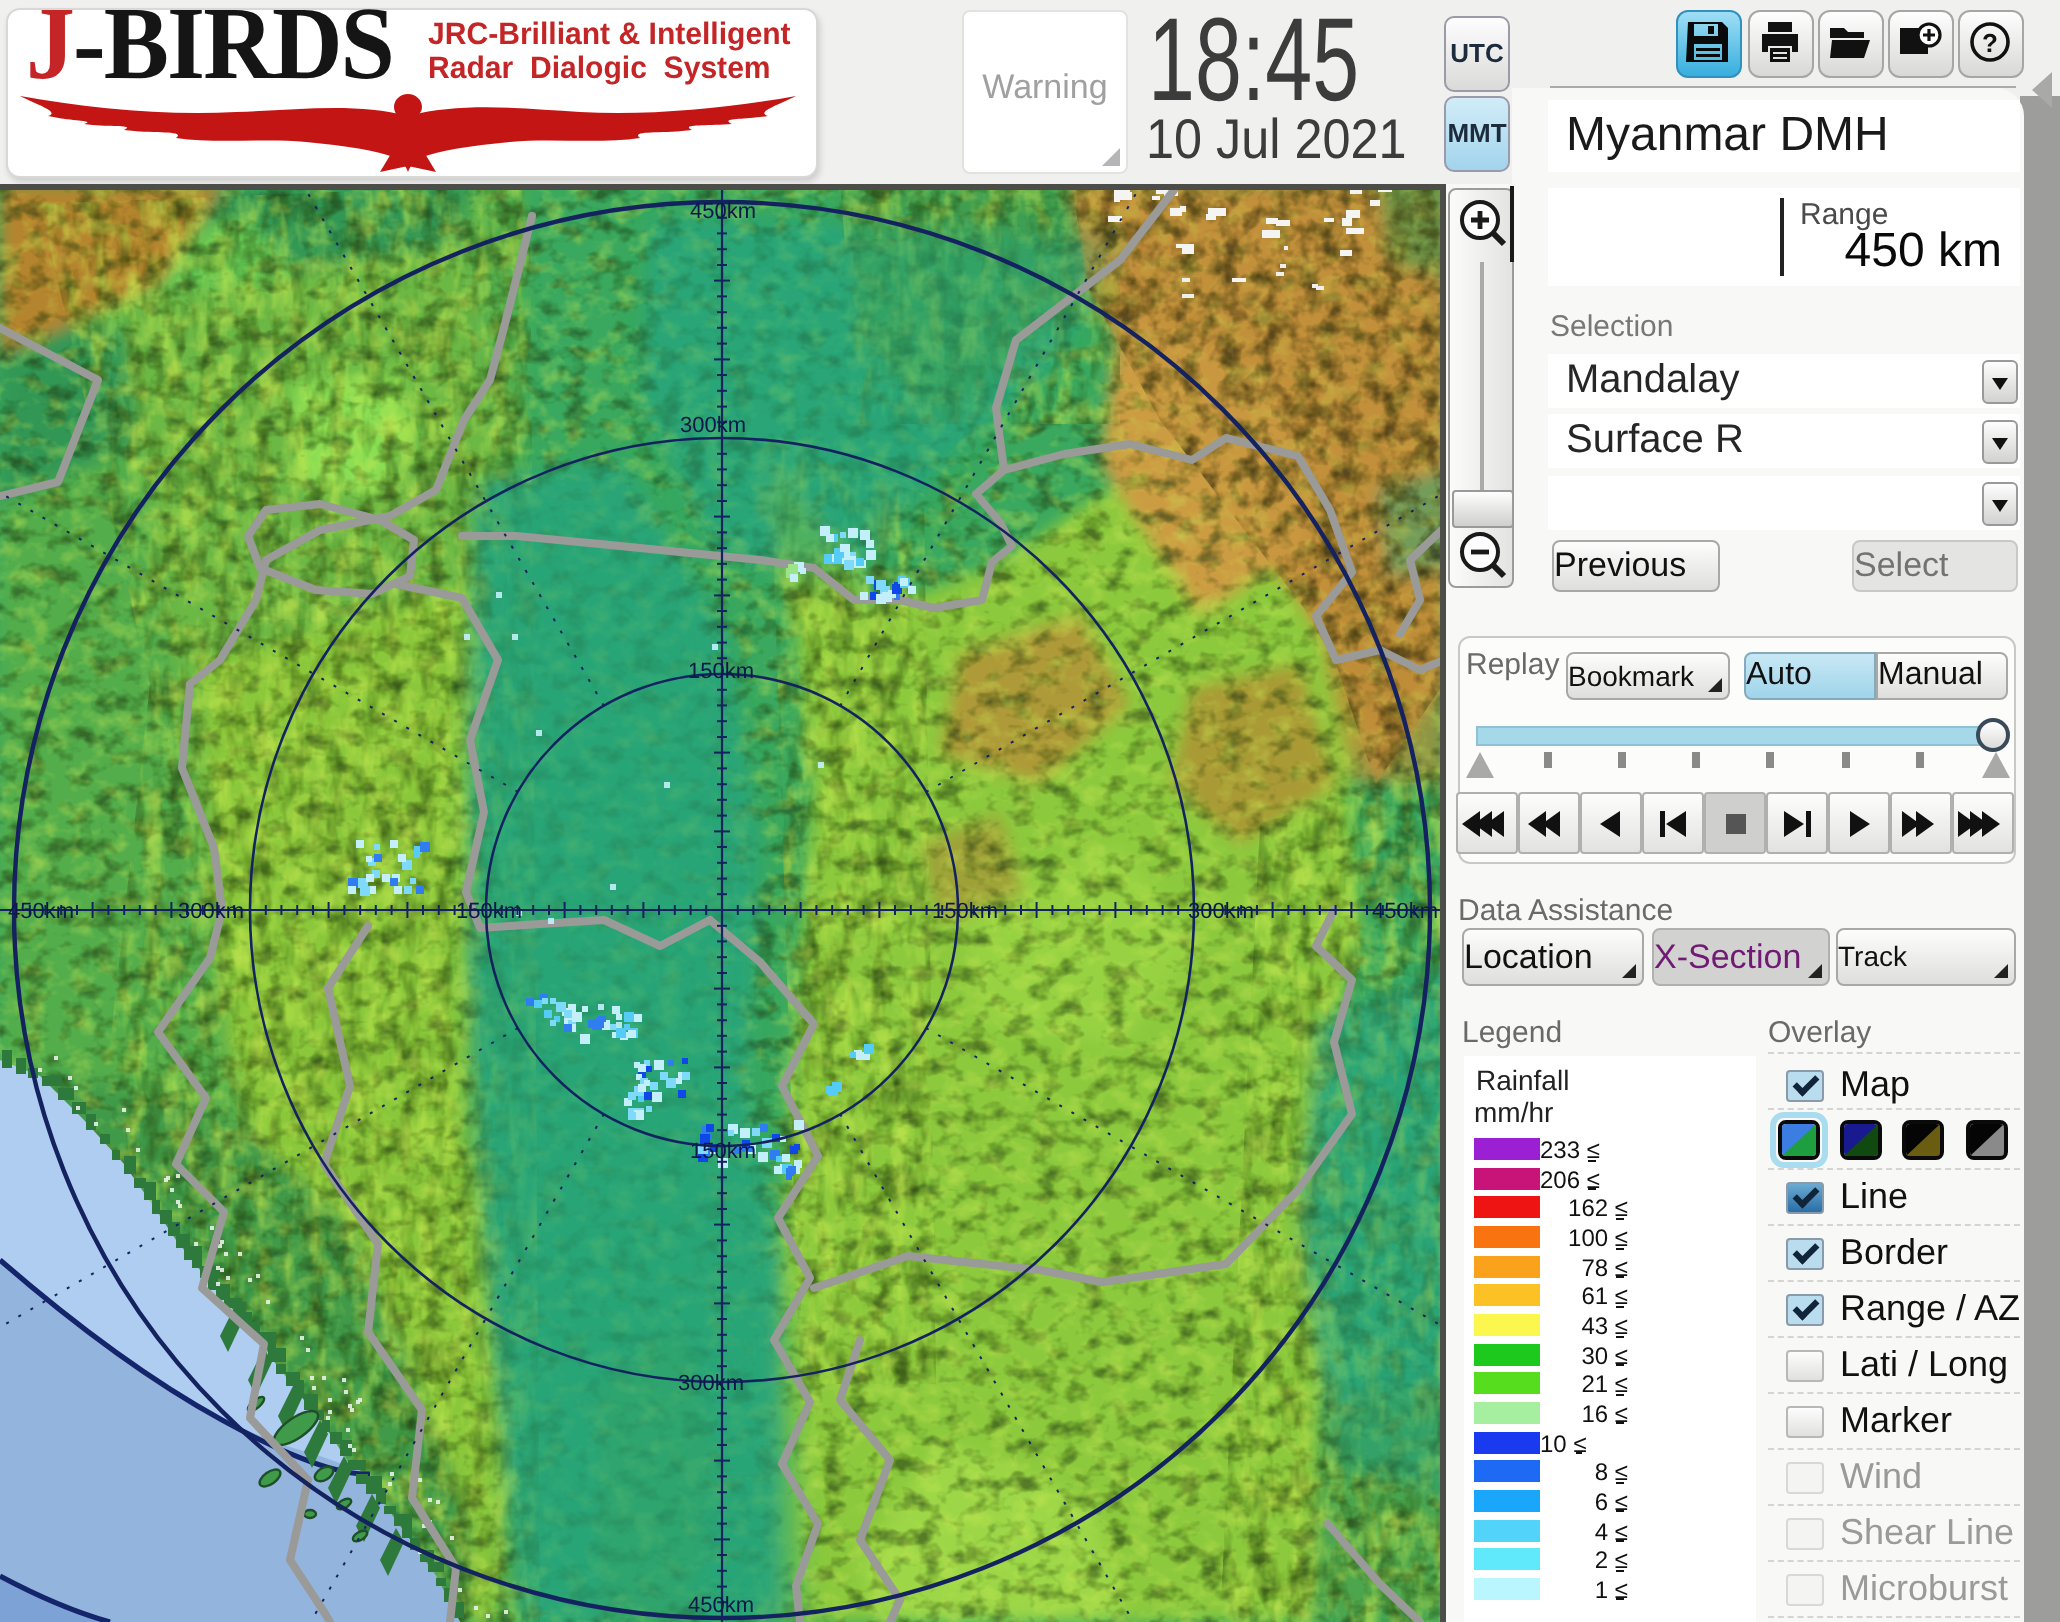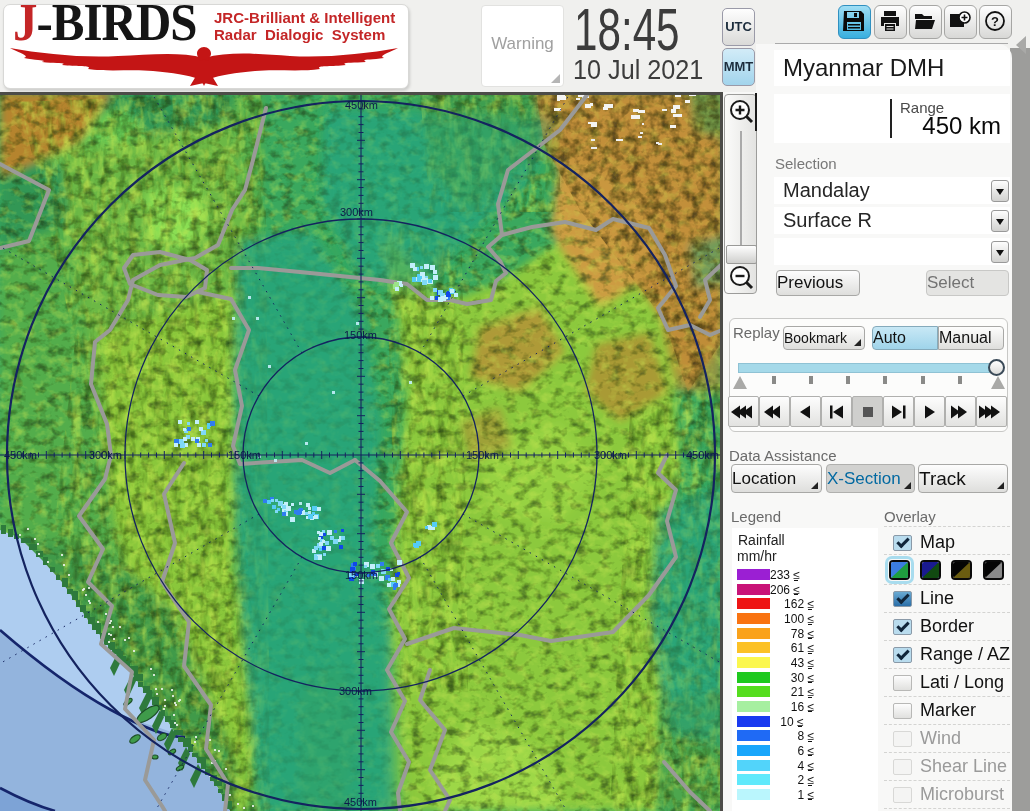--- a/index.html
+++ b/index.html
@@ -69,23 +69,23 @@
     border:1px solid #8fc2d4;box-sizing:border-box;}
   #knob{position:absolute;left:988px;top:359px;width:17px;height:17px;border-radius:50%;
     background:linear-gradient(#fff,#dcdcda);border:2px solid #3a4a58;box-sizing:border-box;}
   .tick{position:absolute;top:376px;width:4px;height:8px;background:#8a8a88;}
   .rtri{position:absolute;top:376px;width:0;height:0;border-left:7px solid transparent;
     border-right:7px solid transparent;border-bottom:13px solid #a9a9a7;}
   .playbtn{position:absolute;top:396px;width:31px;height:31px;border:1px solid #b0b0ae;
     background:linear-gradient(#fdfdfd,#e2e2e0);box-sizing:border-box;border-radius:2px;}
   #da-lb{position:absolute;left:729px;top:447px;font-size:15px;color:#6a6a6a;}
   #loc{left:731px;top:464px;width:91px;height:29px;font-size:17px;color:#111;line-height:27px;}
-  #xsec{left:826px;top:464px;width:89px;height:29px;font-size:17px;color:#0369a1;line-height:27px;
+  #xsec{left:826px;top:464px;width:89px;height:29px;font-size:17px;color:#701a75;line-height:27px;
     background:#d2d2d0;border-color:#b0b0ae;}
-  #trk{left:918px;top:464px;width:90px;height:29px;font-size:19px;color:#111;line-height:27px;}
+  #trk{left:918px;top:464px;width:90px;height:29px;font-size:14px;color:#111;line-height:27px;}
   #leg-lb{position:absolute;left:731px;top:508px;font-size:15px;color:#6a6a6a;}
   #legbox{position:absolute;left:732px;top:528px;width:146px;height:283px;background:#fff;}
   #ov-lb{position:absolute;left:884px;top:508px;font-size:15px;color:#6a6a6a;}
   .cb{position:absolute;width:19px;height:16px;border:1px solid #8a9aa8;border-radius:2px;
     background:#b9dcee;box-sizing:border-box;}
   .cb:after{content:"";position:absolute;left:3px;top:2px;width:9px;height:4px;
     border-left:3px solid #10253a;border-bottom:3px solid #10253a;transform:rotate(-45deg);}
   .cb.un{background:linear-gradient(#fdfdfd,#e0e0de);border-color:#b8b8b6;}
   .cb.un:after{display:none;}
   .cb.dis{background:#f4f4f3;border-color:#d8d8d6;}
@@ -957,21 +957,21 @@
 <div class="abs" style="left:770px;top:641.3px;width:44px;text-align:right;font-size:12px;color:#111">61 <span class="leq">≤</span></div>
 <div class="abs" style="left:737px;top:657.0px;width:33px;height:11px;background:#fbf74e"></div>
 <div class="abs" style="left:770px;top:656.0px;width:44px;text-align:right;font-size:12px;color:#111">43 <span class="leq">≤</span></div>
 <div class="abs" style="left:737px;top:671.6px;width:33px;height:11px;background:#1ec91e"></div>
 <div class="abs" style="left:770px;top:670.6px;width:44px;text-align:right;font-size:12px;color:#111">30 <span class="leq">≤</span></div>
 <div class="abs" style="left:737px;top:686.3px;width:33px;height:11px;background:#55dd1e"></div>
 <div class="abs" style="left:770px;top:685.3px;width:44px;text-align:right;font-size:12px;color:#111">21 <span class="leq">≤</span></div>
 <div class="abs" style="left:737px;top:700.9px;width:33px;height:11px;background:#a6efa0"></div>
 <div class="abs" style="left:770px;top:699.9px;width:44px;text-align:right;font-size:12px;color:#111">16 <span class="leq">≤</span></div>
 <div class="abs" style="left:737px;top:715.6px;width:33px;height:11px;background:#1a3af0"></div>
-<div class="abs" style="left:770px;top:714.6px;width:44px;text-align:center;font-size:12px;color:#111">10 <span class="leq">≤</span></div>
+<div class="abs" style="left:770px;top:714.6px;width:44px;text-align:left;font-size:12px;color:#111">10 <span class="leq">≤</span></div>
 <div class="abs" style="left:737px;top:730.3px;width:33px;height:11px;background:#1f6af5"></div>
 <div class="abs" style="left:770px;top:729.3px;width:44px;text-align:right;font-size:12px;color:#111">8 <span class="leq">≤</span></div>
 <div class="abs" style="left:737px;top:744.9px;width:33px;height:11px;background:#19a6fb"></div>
 <div class="abs" style="left:770px;top:743.9px;width:44px;text-align:right;font-size:12px;color:#111">6 <span class="leq">≤</span></div>
 <div class="abs" style="left:737px;top:759.6px;width:33px;height:11px;background:#52d4fa"></div>
 <div class="abs" style="left:770px;top:758.6px;width:44px;text-align:right;font-size:12px;color:#111">4 <span class="leq">≤</span></div>
 <div class="abs" style="left:737px;top:774.2px;width:33px;height:11px;background:#5fe9fb"></div>
 <div class="abs" style="left:770px;top:773.2px;width:44px;text-align:right;font-size:12px;color:#111">2 <span class="leq">≤</span></div>
 <div class="abs" style="left:737px;top:788.9px;width:33px;height:11px;background:#baf6fd"></div>
 <div class="abs" style="left:770px;top:787.9px;width:44px;text-align:right;font-size:12px;color:#111">1 <span class="leq">≤</span></div>

